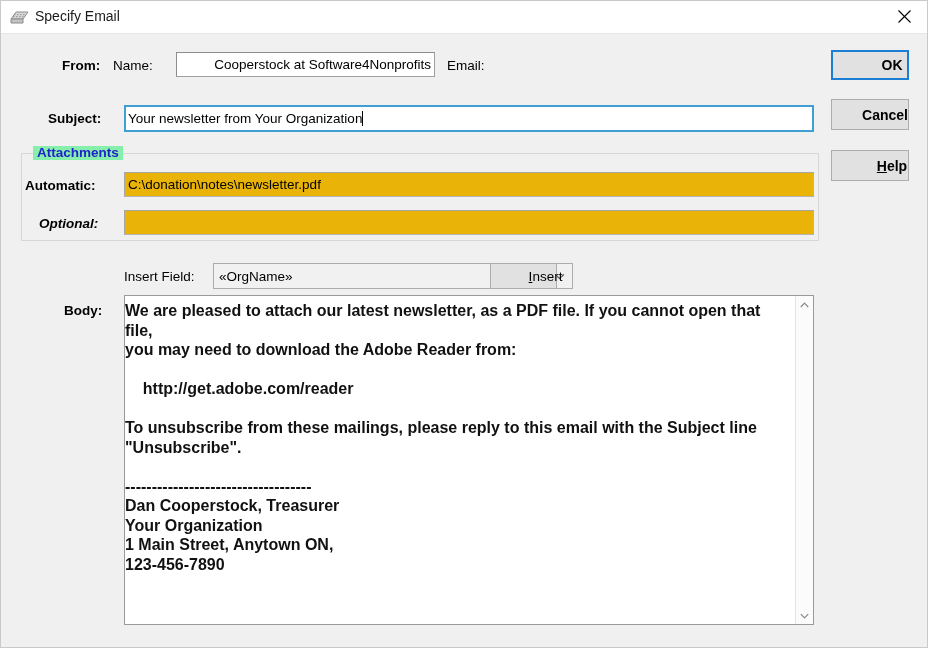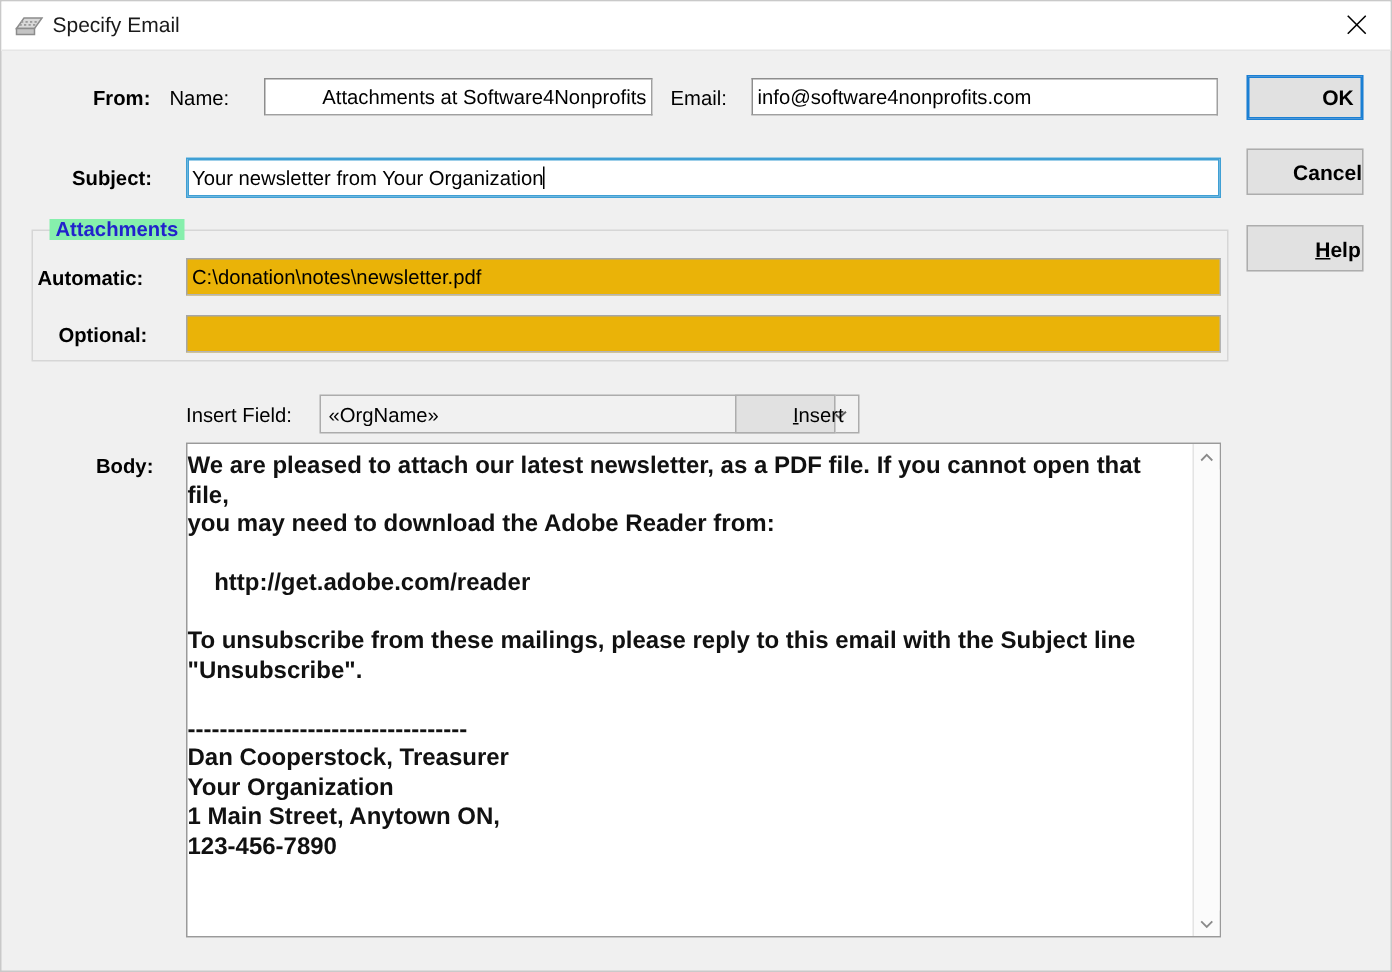--- a/index.html
+++ b/index.html
@@ -257,46 +257,43 @@
         <line x1="12.5" y1="0.5" x2="0.5" y2="12.5" stroke="#000" stroke-width="1.1"></line>
       </svg>
     </div>
   </div>
 
   <div class="lbl lbl-bold" style="left:61px; top:58px;">From:</div>
 
   <div class="lbl" style="left:112px; top:58px;">Name:</div>
 
   <div class="tfield" style="left:175px; top:51px; width:259px; height:25px; justify-content:flex-end;">
-    <span>Attachments at Software4Nonprofits</span>
+    <span>Cooperstock at Software4Nonprofits</span>
   </div>
 
   <div class="lbl" style="left:446px; top:58px;">Email:</div>
 
-  <div class="tfield" style="left:500px; top:51px; width:311px; height:25px;">
-    <span>info@software4nonprofits.com</span>
-  </div>
 
   <div class="lbl lbl-bold" style="left:47px; top:111px;">Subject:</div>
 
   <div class="tfield focused" style="left:123px; top:104px; width:690px; height:27px;">
     <span>Your newsletter from Your Organization</span>
       <span class="caret"></span>
   </div>
 
   <div id="attachments-group"></div>
   <div id="attachments-legend">Attachments</div>
 
   <div class="lbl lbl-bold" style="left:24px; top:178px;">Automatic:</div>
 
   <div class="tfield readonly" style="left:123px; top:171px; width:690px; height:25px;">
     <span>C:\donation\notes\newsletter.pdf</span>
   </div>
 
-  <div class="lbl lbl-bold" style="left:38px; top:216px;">Optional:</div>
+  <div class="lbl lbl-bold" style="left:38px; top:216px;font-style:italic;">Optional:</div>
 
   <div class="tfield readonly" style="left:123px; top:209px; width:690px; height:25px;">
     <span></span>
   </div>
 
   <div class="lbl" style="left:123px; top:269px;">Insert Field:</div>
 
   <div id="insert-field-combo">
     <span id="insert-field-value">«OrgName»</span>
     <span id="combo-arrow">

